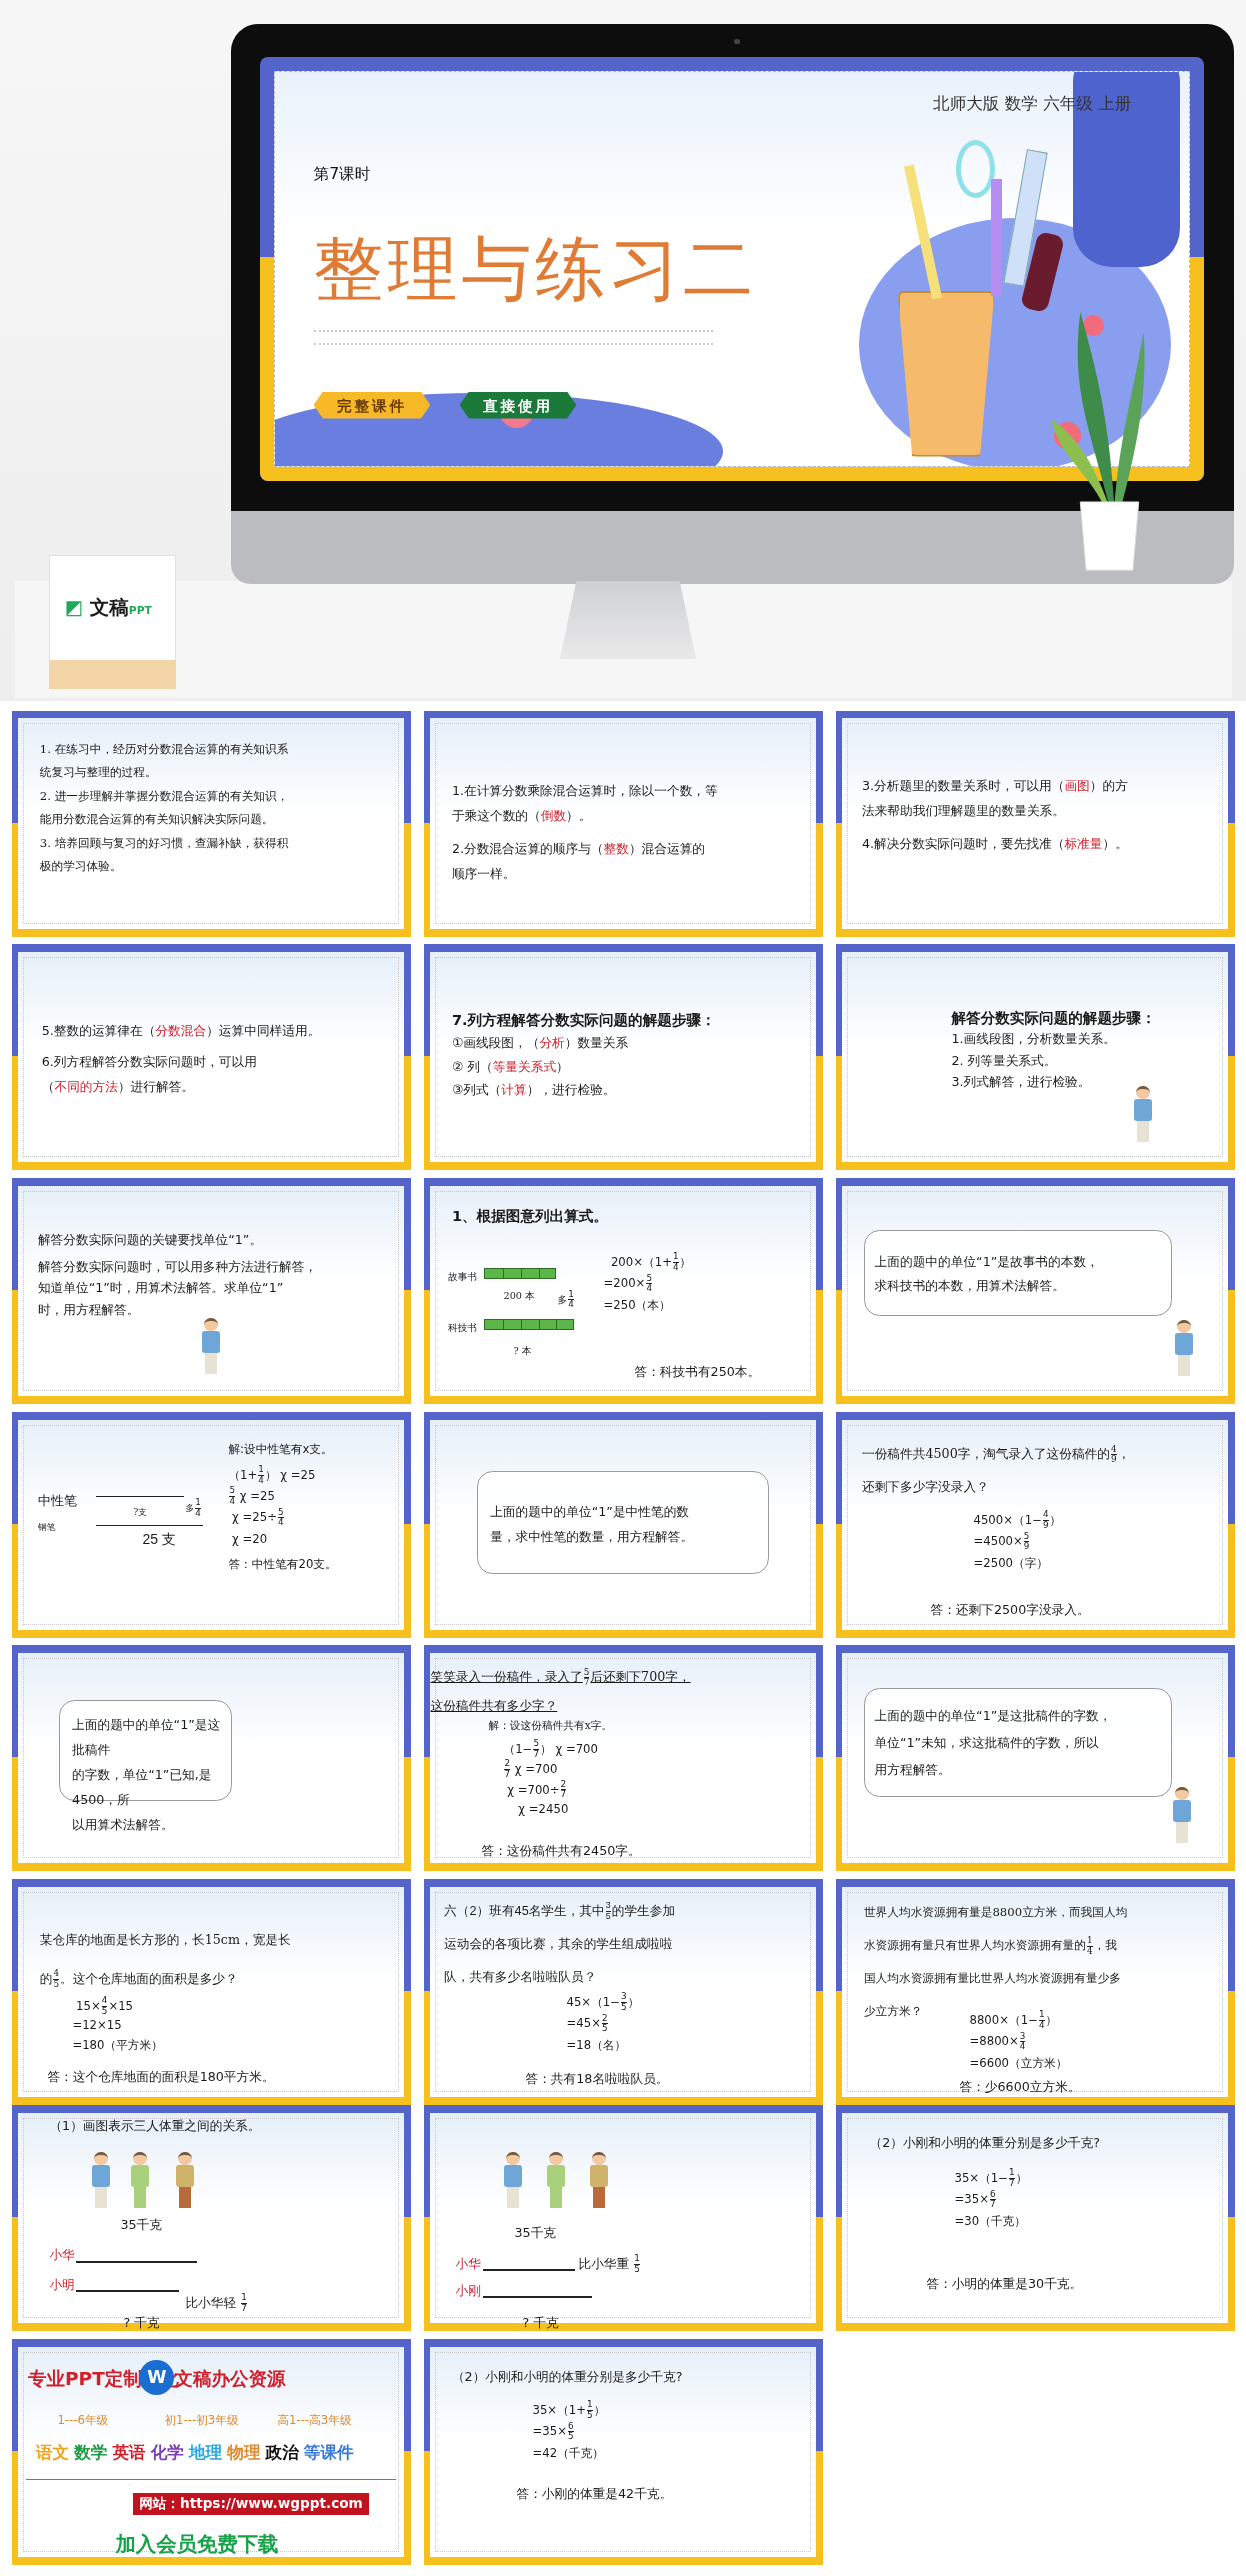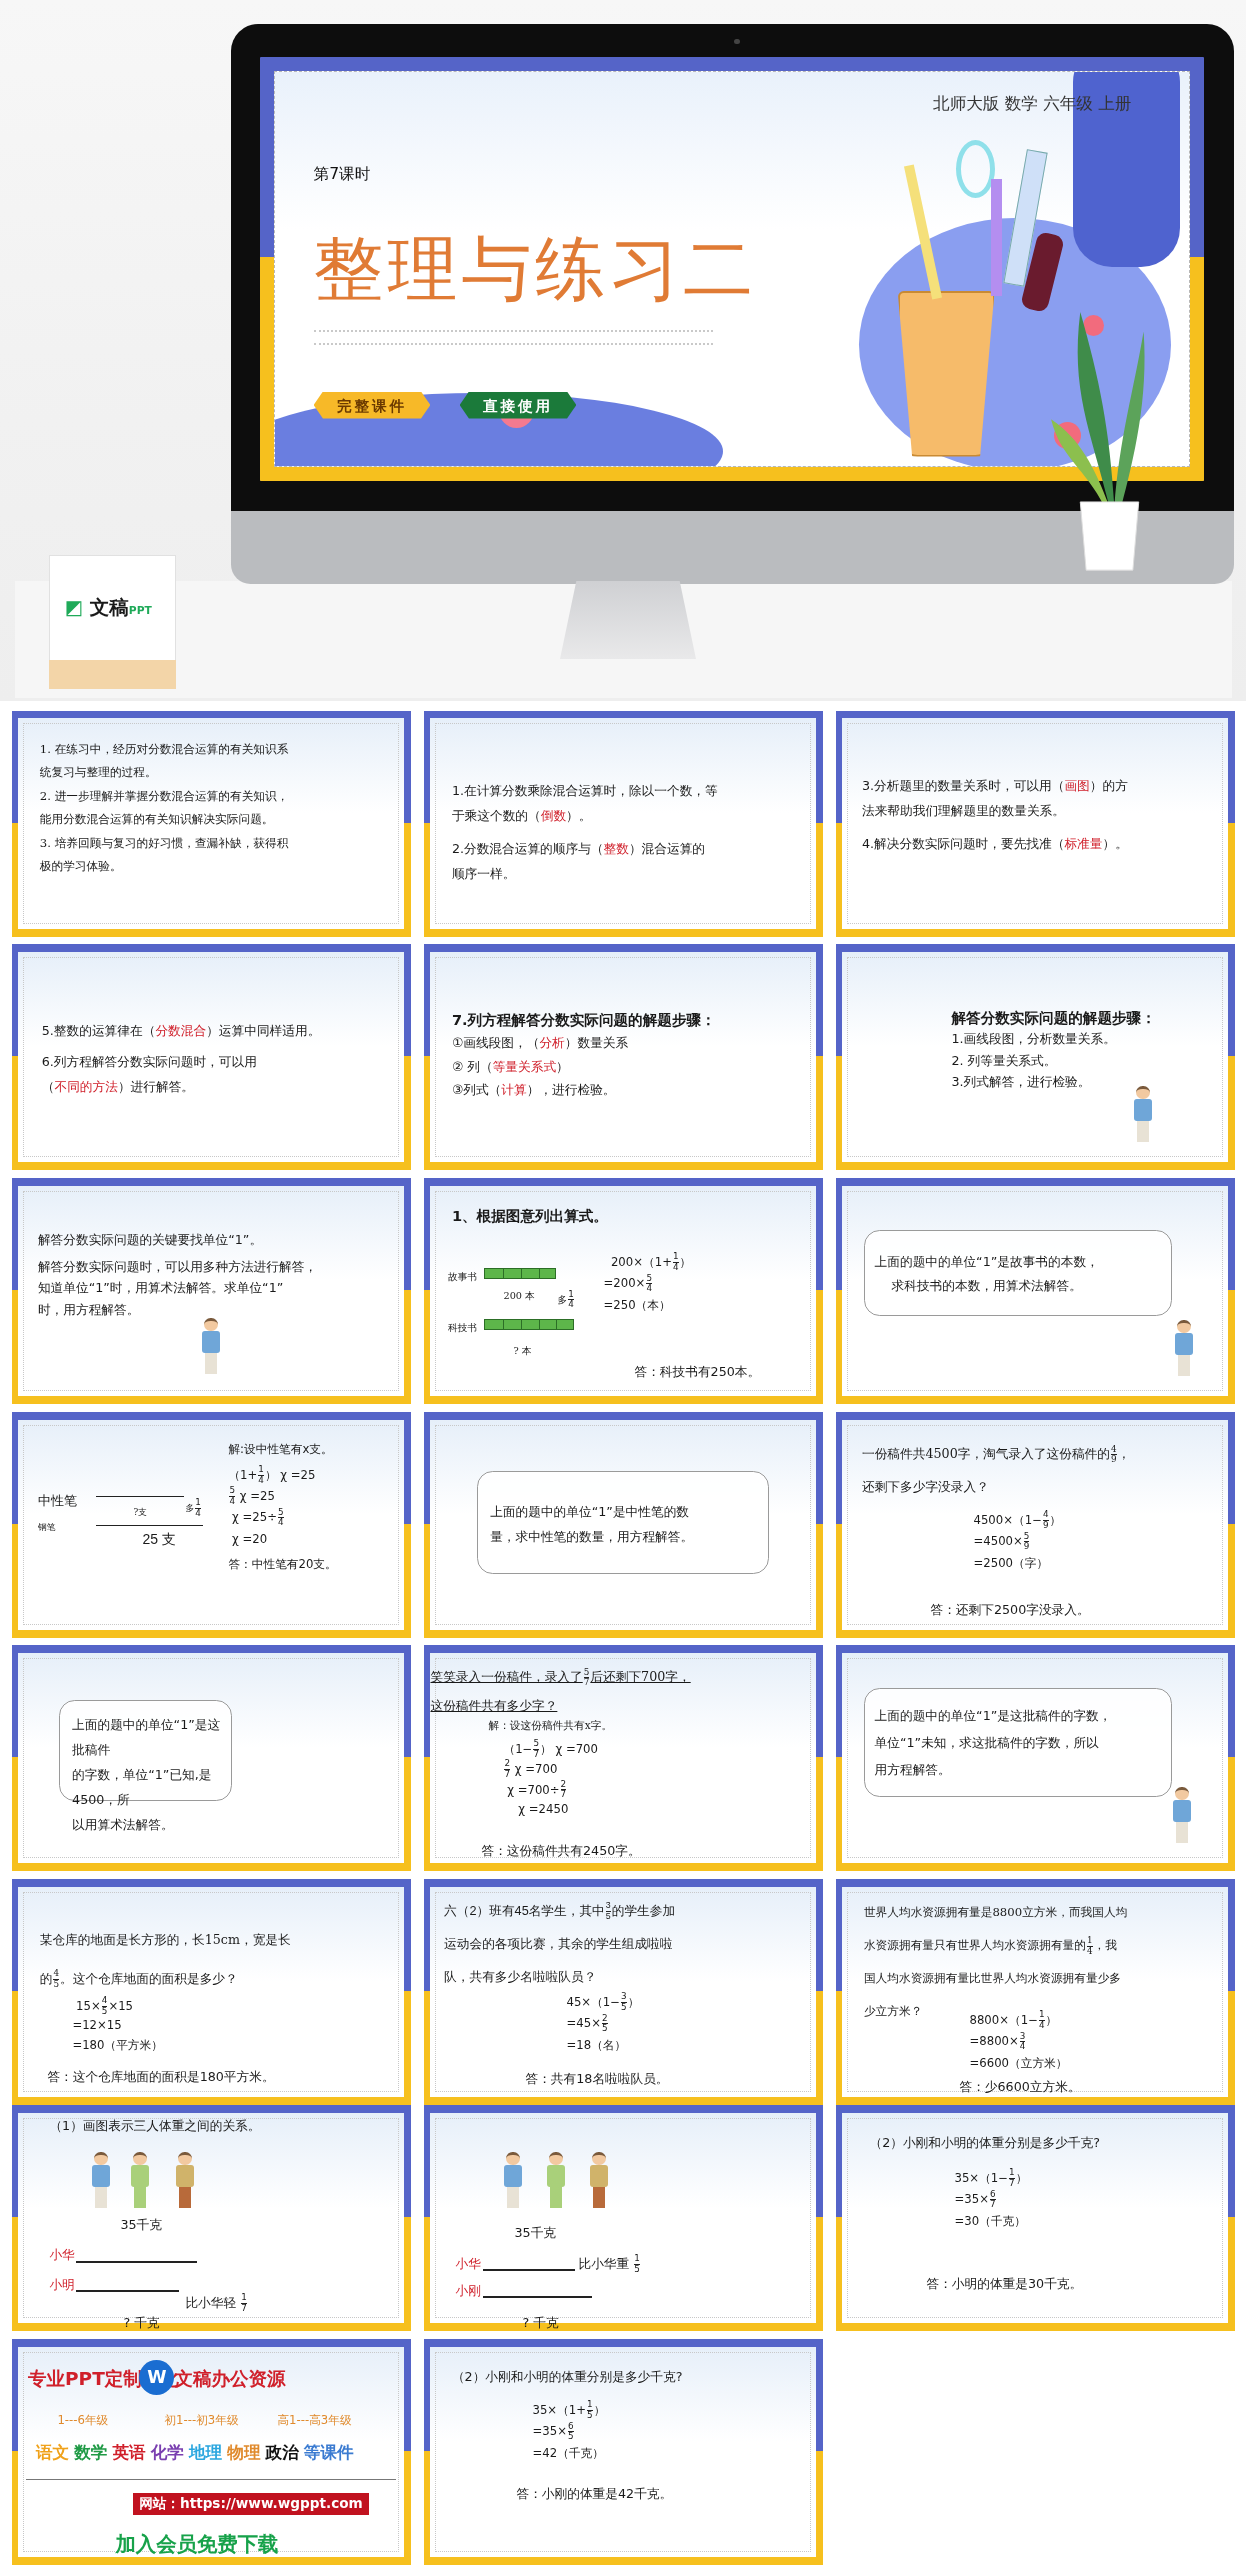--- a/index.html
+++ b/index.html
@@ -4,21 +4,21 @@
 <style>
 *{box-sizing:border-box;margin:0;padding:0;}
 body{width:1246px;height:2576px;background:#ffffff;font-family:"DejaVu Sans","Liberation Sans",sans-serif;color:#1a1a1a;position:relative;overflow:hidden;}
 .hero{position:absolute;left:0;top:0;width:1246px;height:701px;background:linear-gradient(#f7f7f7 0%,#f1f1f1 60%,#eeeeee 100%);}
 .hero .floor{position:absolute;left:14.6px;top:581px;width:1217px;height:117px;background:#f6f6f6;}
 .monitor{position:absolute;left:231px;top:24px;width:1003px;height:535px;}
 .bezel{position:absolute;left:0;top:0;width:1003px;height:487px;background:#0d0d0d;border-radius:27px 27px 0 0;}
 .chin{position:absolute;left:0;top:487px;width:1003px;height:73px;background:#babcbf;border-radius:0 0 19.5px 19.5px;}
 .cam{position:absolute;left:503px;top:14.6px;width:5.8px;height:5.8px;border-radius:50%;background:#444;}
 .stand{position:absolute;left:560px;top:581px;width:136px;height:78px;background:linear-gradient(#cfd0d3,#e9e9ea);clip-path:polygon(12% 0,88% 0,100% 100%,0 100%);}
-.screen{position:absolute;left:29px;top:33px;width:944px;height:424px;background:#5564c8;border-radius:1px;overflow:hidden;}
+.screen{position:absolute;left:29px;top:33px;width:944px;height:424px;background:#5564c8;border-radius:8px;overflow:hidden;}
 .screen .yel{position:absolute;left:0;top:200px;width:100%;height:225px;background:#f6c01e;}
 .screen .inner{position:absolute;left:13.6px;top:13.6px;right:13.6px;bottom:13.6px;background:linear-gradient(#e9f1fb,#ffffff 40%);border:1px dashed #b7b7b7;overflow:hidden;}
 .cover-top{position:absolute;right:58px;top:21.4px;font-family:"DejaVu Serif",serif;font-size:16.6px;color:#333;}
 .cover-lesson{position:absolute;left:39px;top:92px;font-size:15.6px;color:#111;}
 .cover-title{position:absolute;left:39px;top:151px;font-size:70px;color:#e07b35;letter-spacing:3.9px;font-weight:300;}
 .cover-sub{position:absolute;left:39px;top:258px;width:399px;height:15.6px;border-top:2.9px dotted #c9c9c9;border-bottom:2.9px dotted #c9c9c9;}
 .cover-btn{position:absolute;top:288px;height:27px;padding:0 23.4px;font-size:14.6px;line-height:27px;font-weight:bold;letter-spacing:2.9px;clip-path:polygon(8% 0,92% 0,100% 50%,92% 100%,8% 100%,0 50%);margin-top:32px;}
 .cover-btn.b1{left:39px;background:#f7b928;color:#6b3a00;}
 .cover-btn.b2{left:185px;background:#1b7a3a;color:#fff;}
 .blob{position:absolute;border-radius:50%;}
@@ -224,21 +224,21 @@
         <div><span>=200×</span><span class="fr"><span class="n">5</span><span>4</span></span></div>
         <div>=250（本）</div>
       </div>
       <div class="txt" style="left:204px;top:175px;">答：科技书有250本。</div>
     </div>
   </div>
 
   <div class="card" style="left:826px;top:477px;width:399px;">
     <div class="yel"></div>
       <div class="inner">
-      <div class="bubble" style="left:21.4px;top:44px;width:308px;height:86px;text-align:center;">
+      <div class="bubble" style="left:21.4px;top:44px;width:308px;height:86px;">
         <div class="txt" style="left:9.7px;top:19.5px;line-height:23.4px;">
           <div>上面的题中的单位“1”是故事书的本数，</div>
           <div>求科技书的本数，用算术法解答。</div>
         </div>
       </div>
       <div class="boy" style="left:329px;top:134px;">
           <div class="head"></div>
           <div class="body"></div>
           <div class="legs"></div>
         </div>

